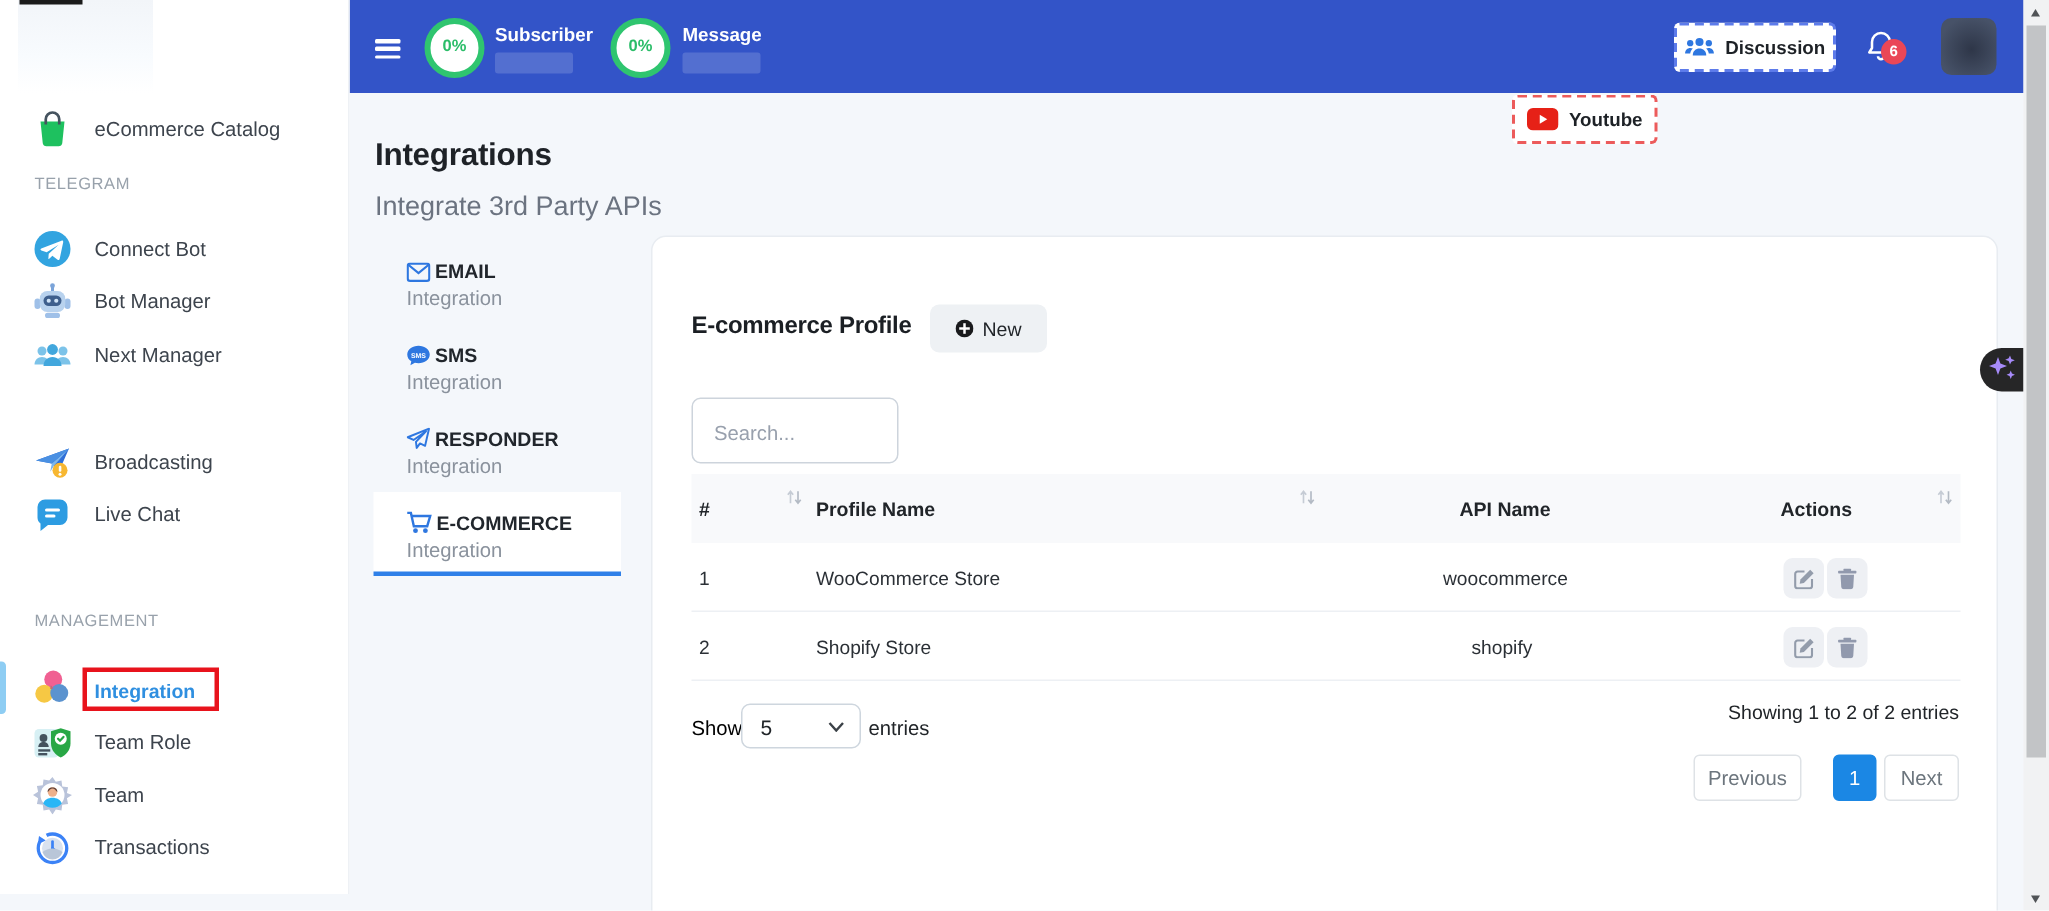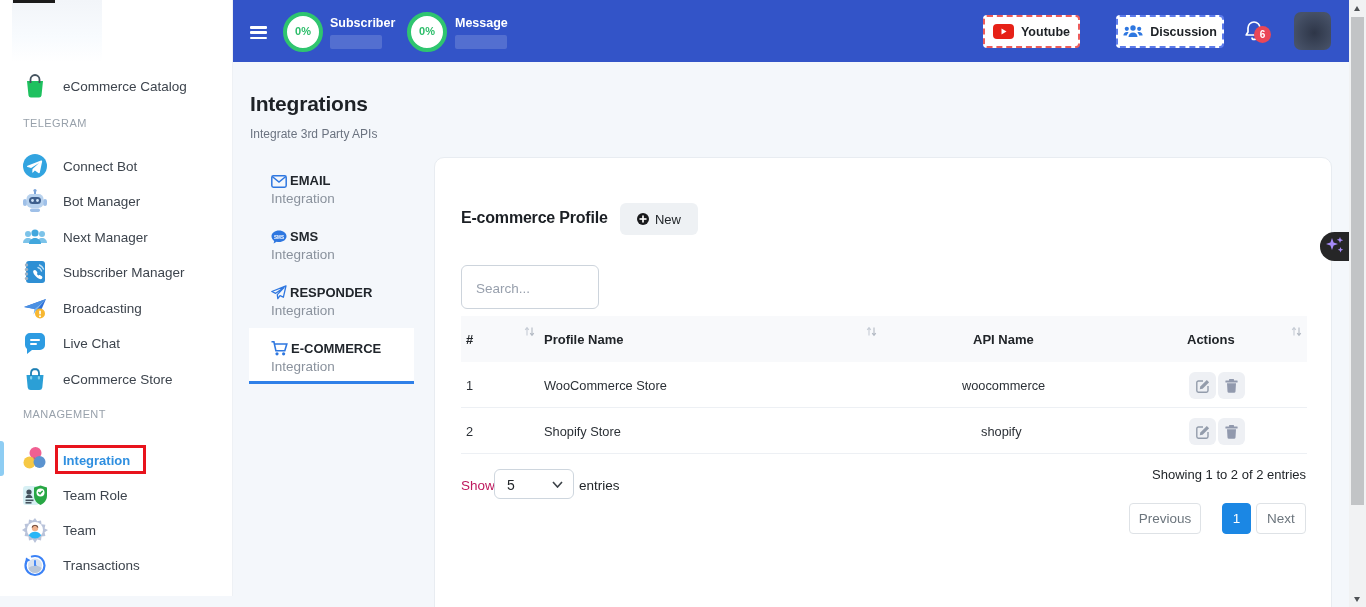--- a/index.html
+++ b/index.html
@@ -20,30 +20,30 @@
 #red-box span { position:absolute; left:5px; top:4.5px; font-size:13px; font-weight:bold; color:#2f8fe0; }
 
 
 #topbar { position:absolute; left:233px; top:0; width:1116px; height:62px; background:#3354c8; z-index:4; }
 .hline { position:absolute; left:17px; width:17px; height:2.6px; background:#fff; border-radius:1px; }
 .ring { position:absolute; top:11.5px; width:40px; height:40px; border-radius:50%; background:#fff; border:4.5px solid #2fc56f; }
 .ring span { position:absolute; left:0; right:0; top:9px; text-align:center; font-size:11px; font-weight:bold; color:#2bbd69; }
 .tb-lbl { position:absolute; top:16px; font-size:12.5px; font-weight:bold; color:#fff; }
 .tb-ph { position:absolute; top:35px; width:52px; height:14px; background:rgba(255,255,255,.16); border-radius:2px; }
 .tb-btn { position:absolute; top:15px; height:33px; background:#fff; border-radius:4px; display:flex; align-items:center; justify-content:center; gap:7px; font-size:12.5px; font-weight:600; color:#1d2126; }
-#btn-yt { left:750px; width:97px; border:2px dashed #ec5b5b; }
+#btn-yt { left:775px; width:97px; border:2px dashed #ec5b5b;margin-top:48px; }
 #btn-disc { left:883px; width:108px; border:2px dashed #5d7bea; }
 #bell { position:absolute; left:1011px; top:20px; }
 #bell-badge { position:absolute; left:1021px; top:26px; width:17px; height:17px; border-radius:50%; background:#ea4757; color:#fff; font-size:10px; font-weight:bold; text-align:center; line-height:17px; }
 #avatar { position:absolute; left:1061px; top:12px; width:37px; height:38px; border-radius:7px; background:radial-gradient(circle at 55% 55%, #2e3648 0%, #475268 75%); }
 
 
 #main { position:absolute; left:233px; top:62px; width:1116px; height:545px; background:#f4f7fb; }
 #h1 { position:absolute; left:17px; top:30px; font-size:21px; font-weight:bold; color:#1e2227; letter-spacing:-.2px; }
-#sub1 { position:absolute; left:17px; top:65px; font-size:12px; color:#6b7380; }
+#sub1 { position:absolute; left:17px; top:65px; font-size:18px; color:#6b7380; }
 
 
 #tabs { position:absolute; left:16px; top:98px; width:165px; }
 .tab { position:relative; width:165px; height:56px; padding:13px 0 0 22px; }
 .tab .t1 { font-size:13px; font-weight:bold; color:#21262c; white-space:nowrap; }
 .tab .t1 svg { vertical-align:-3px; margin-right:3px; }
 .tab .t2 { font-size:13.5px; color:#8a929d; margin-top:3px; }
 .tab.active { background:#fff; border-bottom:3px solid #2f80e8; }
 
 
@@ -55,21 +55,21 @@
 
 
 #thead { position:absolute; left:26px; top:158px; width:846px; height:46px; background:#f8f9fb; }
 .th { position:absolute; top:16px; font-size:13px; font-weight:bold; color:#212529; }
 .sortsvg { position:absolute; top:10px; }
 .trow { position:absolute; left:26px; width:846px; height:46px; border-bottom:1px solid #edf0f4; }
 .td { position:absolute; top:16px; font-size:12.8px; color:#2b3036; }
 .act-btn { position:absolute; top:10px; width:27px; height:27px; background:#eef0f4; border-radius:6px; display:flex; align-items:center; justify-content:center; }
 
 
-#show-row { position:absolute; left:26px; top:320px; font-size:13.5px; color:#be185d; }
+#show-row { position:absolute; left:26px; top:320px; font-size:13.5px; color:#000000; }
 #select { position:absolute; left:59px; top:311px; width:80px; height:30px; border:1px solid #ced6de; border-radius:6px; background:#fff; }
 #showing { position:absolute; right:25px; top:309px; font-size:13px; color:#212529; }
 .pg { position:absolute; top:345px; height:31px; border:1px solid #dee2e6; background:#fff; border-radius:4px; font-size:13.5px; color:#6c757d; display:flex; align-items:center; justify-content:center; }
 #pg-prev { left:694px; width:72px; }
 #pg-1 { left:787px; width:29px; background:#1b87e4; border-color:#1b87e4; color:#fff; }
 #pg-next { left:821px; width:50px; }
 
 
 #fab { position:absolute; left:1320px; top:232px; width:29px; height:29px; background:#262627; border-radius:15px 0 0 15px; z-index:9; }
 
@@ -120,59 +120,38 @@
     <svg class="ic" viewBox="0 0 26 26">
         <circle cx="6" cy="10" r="3" fill="#7cc3e9"></circle>
         <path d="M1 19c0-3 2.2-5 5-5s5 2 5 5z" fill="#7cc3e9"></path>
         <circle cx="20" cy="10" r="3" fill="#7cc3e9"></circle>
         <path d="M15 19c0-3 2.2-5 5-5s5 2 5 5z" fill="#7cc3e9"></path>
         <circle cx="13" cy="9" r="3.6" fill="#42a7dd"></circle>
         <path d="M7 20c0-3.6 2.6-6 6-6s6 2.4 6 6z" fill="#42a7dd"></path>
       </svg>
     <span class="lbl">Next Manager</span>
   </div>
-  <div class="side-item" style="top:257px;">
-    <svg class="ic" viewBox="0 0 26 26">
-        <rect x="4" y="2" width="19" height="22" rx="3" fill="#2e8fd4"></rect>
-        <circle cx="4.5" cy="6" r="1.7" fill="#9db1c4"></circle>
-        <circle cx="4.5" cy="10.5" r="1.7" fill="#9db1c4"></circle>
-        <circle cx="4.5" cy="15" r="1.7" fill="#9db1c4"></circle>
-        <circle cx="4.5" cy="19.5" r="1.7" fill="#9db1c4"></circle>
-        <path d="M14 17.5c-2.5-2.5-3.5-5-2.5-6s2-.7 2.7.3l.9 1.3c.5.7.3 1.3-.2 1.8.3.6.9 1.2 1.5 1.5.5-.5 1.1-.7 1.8-.2l1.3.9c1 .7 1.2 1.8.3 2.7s-3.3 0-5.8-2.3z" fill="#fff"></path>
-        <path d="M16 8.5a5 5 0 0 1 3.5 3.5M17.5 6a8 8 0 0 1 4 4" stroke="#bfe0f5" stroke-width="1.4" fill="none" stroke-linecap="round"></path>
-      </svg>
-    <span class="lbl">Subscriber Manager</span>
-  </div>
   <div class="side-item" style="top:293px;">
     <svg class="ic" viewBox="0 0 26 26">
         <path d="M2 12L24 4l-7 16-4.5-6z" fill="#2f6fd8"></path>
         <path d="M24 4L12.5 14l-1 5.5 2.5-4z" fill="#7db6ec"></path>
         <path d="M2 12l10.5 2L24 4z" fill="#4a90e2"></path>
         <circle cx="18" cy="18.5" r="5" fill="#f7b731"></circle>
         <rect x="17.2" y="15.5" width="1.7" height="4" rx=".8" fill="#fff"></rect>
         <circle cx="18" cy="21.2" r="1" fill="#fff"></circle>
       </svg>
     <span class="lbl">Broadcasting</span>
   </div>
   <div class="side-item" style="top:328px;">
     <svg class="ic" viewBox="0 0 26 26">
         <path d="M3 8a5 5 0 0 1 5-5h10a5 5 0 0 1 5 5v7a5 5 0 0 1-5 5h-8l-5 4v-5a5 5 0 0 1-2-4z" fill="#2d9ce2"></path>
         <rect x="8" y="9" width="10" height="2" rx="1" fill="#fff"></rect>
         <rect x="8" y="13" width="7" height="2" rx="1" fill="#fff"></rect>
       </svg>
     <span class="lbl">Live Chat</span>
-  </div>
-  <div class="side-item" style="top:364px;">
-    <svg class="ic" viewBox="0 0 26 26">
-        <path d="M4.5 9h17l-1.2 12.5a3 3 0 0 1-3 2.5H8.7a3 3 0 0 1-3-2.5z" fill="#2b9fd6"></path>
-        <path d="M9 11V6.8A4.2 4.2 0 0 1 13.2 3h-.4A4.2 4.2 0 0 1 17 6.8V11" fill="none" stroke="#1d7fb4" stroke-width="1.8"></path>
-        <rect x="8" y="10" width="2.2" height="3.4" rx="1" fill="#7fd0ef"></rect>
-        <rect x="15.8" y="10" width="2.2" height="3.4" rx="1" fill="#7fd0ef"></rect>
-      </svg>
-    <span class="lbl">eCommerce Store</span>
   </div>
 
   <div class="side-cap" style="top:408px;">MANAGEMENT</div>
 
   <div id="active-strip"></div>
   <div class="side-item" style="top:444px;">
     <svg class="ic" viewBox="0 0 26 26">
         <circle cx="13.5" cy="7" r="6" fill="#f06092"></circle>
         <circle cx="7.5" cy="16.5" r="6" fill="#f6c844"></circle>
         <circle cx="17.5" cy="16" r="6" fill="#5b93cf"></circle>

